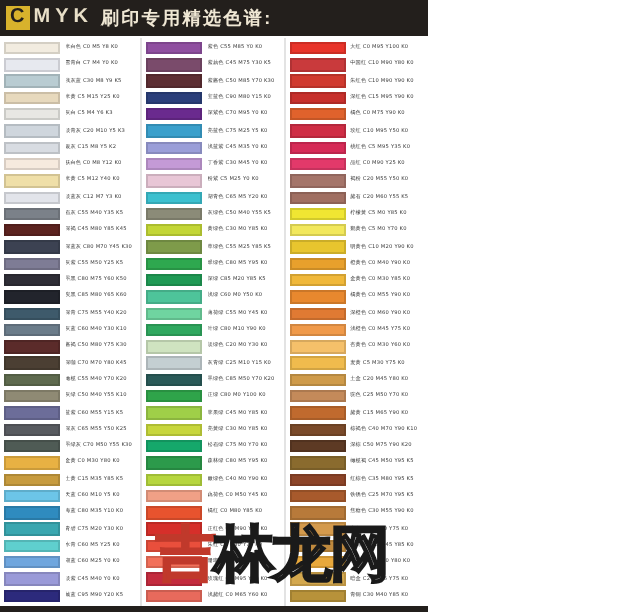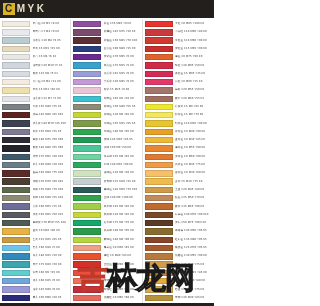--- a/index.html
+++ b/index.html
@@ -104,20 +104,21 @@
 
 <div id="page">
 
   <div class="header">
     <div class="hdr-cmyk">
       <span class="hdr-letter boxed">C</span>
       <span class="hdr-letter">M</span>
       <span class="hdr-letter">Y</span>
       <span class="hdr-letter">K</span>
     </div>
+    <div class="hdr-title">刷印专用精选色谱:</div>
   </div>
 
   <div class="chart">
     <div class="col" id="col1">
         <div class="row">
           <div class="swatch" style="background: rgb(242, 236, 224);"></div>
           <div class="label">米白色 C0 M5 Y8 K0</div>
         </div>
         <div class="row">
           <div class="swatch" style="background: rgb(231, 233, 239);"></div>

